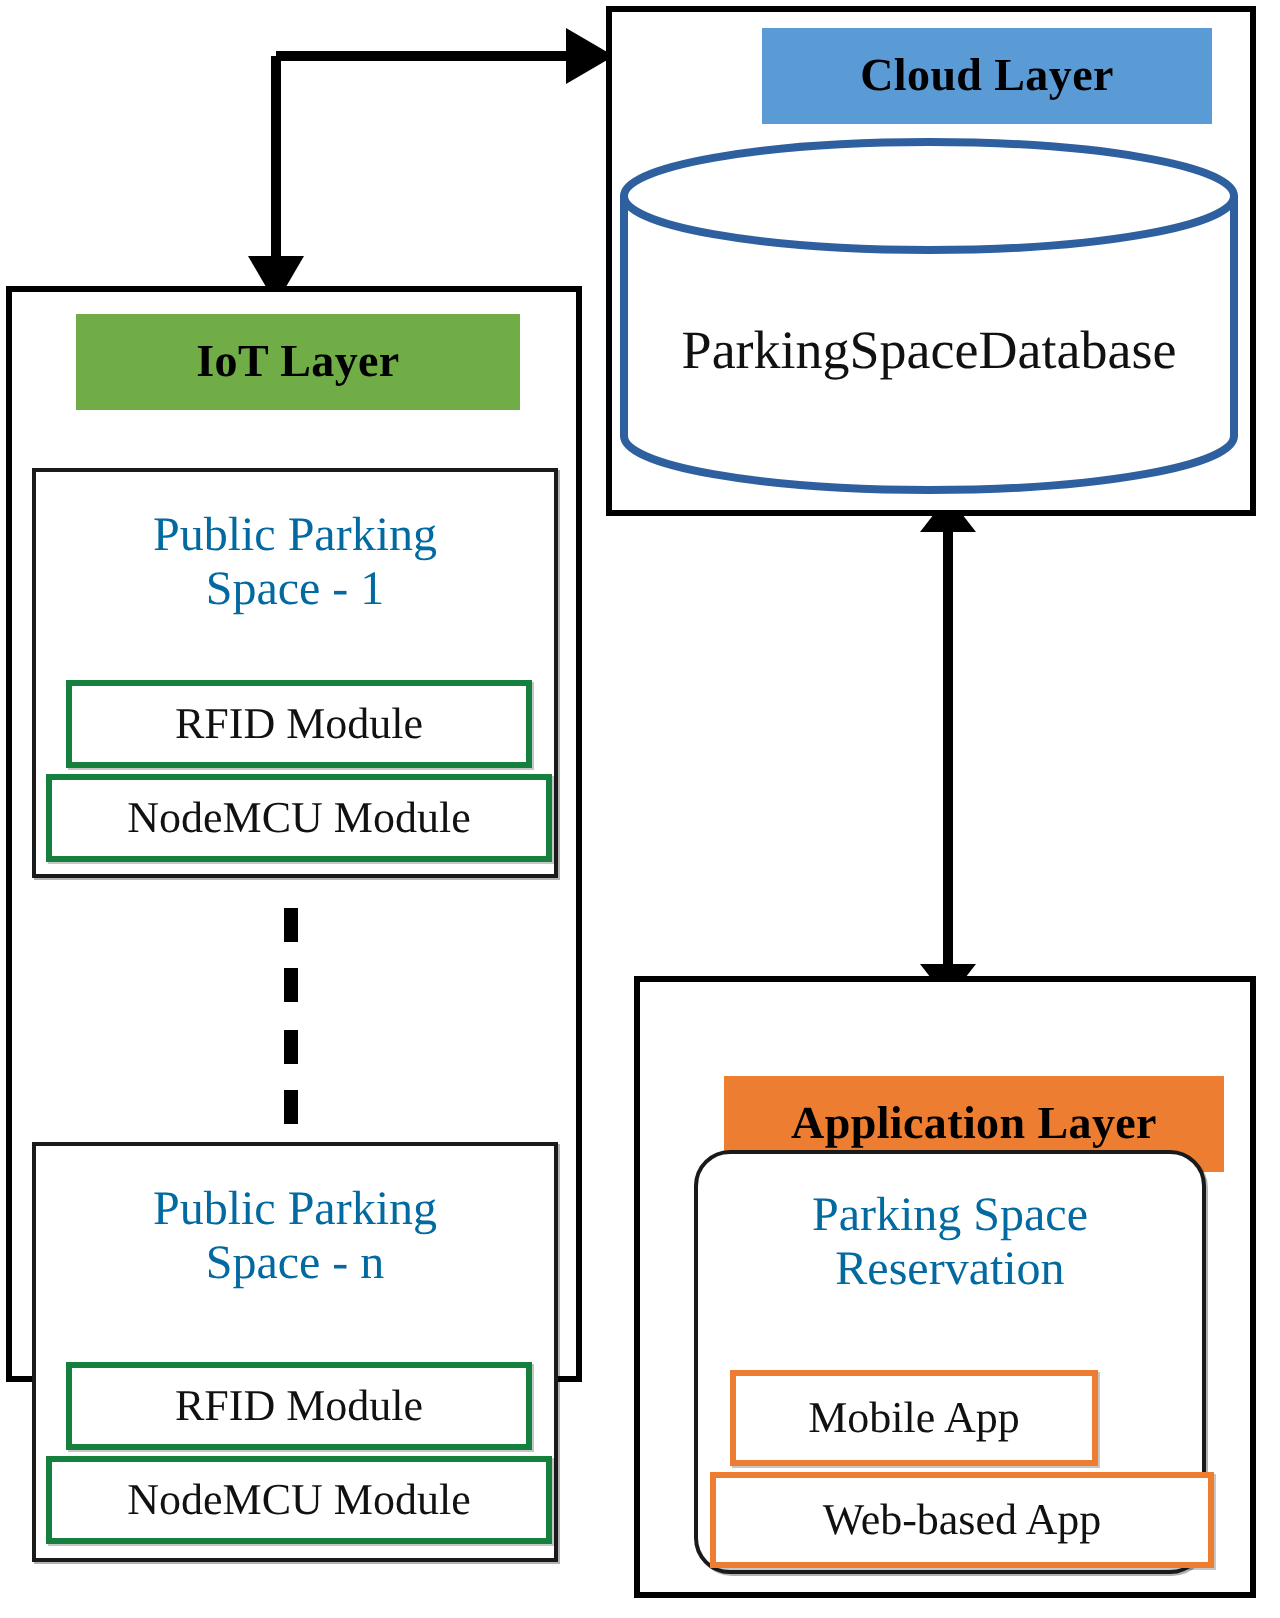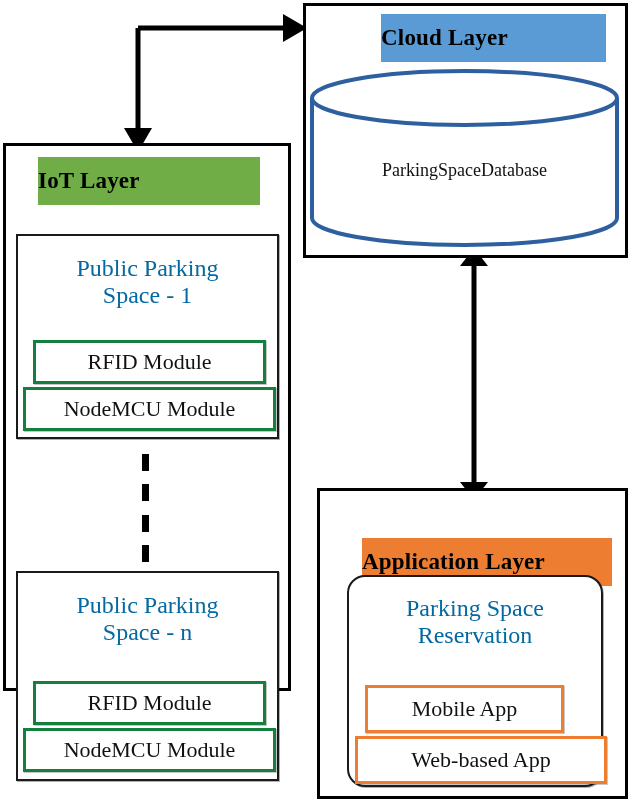--- a/index.html
+++ b/index.html
@@ -24,20 +24,21 @@
     background: #ffffff;
     border: 3px solid #000000;
     box-sizing: border-box;
   }
 
   
   .layer-header {
     position: absolute;
     display: flex;
     align-items: center;
+    justify-content: center;
     font-weight: bold;
     color: #000000;
     letter-spacing: 0.2px;
     box-sizing: border-box;
     text-align: center;
   }
 
   
   .group-box {
     position: absolute;
@@ -166,34 +167,34 @@
       <span>Cloud Layer</span>
     </div>
 
     <div class="cylinder" style="left:2px;top:62px;width:313px;height:180px;">
       <svg width="313" height="180" viewBox="0 0 313 180">
         <path d="M 4,30 L 4,150" stroke="#2E5F9E" stroke-width="4" fill="none"></path>
         <path d="M 309,30 L 309,150" stroke="#2E5F9E" stroke-width="4" fill="none"></path>
         <ellipse cx="156.5" cy="30" rx="152.5" ry="27" fill="#ffffff" stroke="#2E5F9E" stroke-width="4"></ellipse>
         <path d="M 4,150 A 152.5,27 0 0 0 309,150" fill="none" stroke="#2E5F9E" stroke-width="4"></path>
       </svg>
-      <div class="cylinder-label" style="top:92px;font-size:18px;">ParkingSpaceDatabase</div>
+      <div class="cylinder-label" style="top:92px;font-size:27px;">ParkingSpaceDatabase</div>
     </div>
   </div>
 
   <div class="layer-panel" style="left:317px;top:488px;width:311px;height:311px;">
 
     <div class="layer-header" style="left:42px;top:16px;width:250px;height:48px;background:#ED7D31;font-size:23px;margin-top:31px;">
       <span>Application Layer</span>
     </div>
 
     <div class="group-box" style="left:27px;top:84px;width:256px;height:212px;border-radius:18px;">
       <div class="group-title" style="top:18px;font-size:24px;">Parking Space
 Reservation</div>
-      <div class="module-box module-orange" style="left:16px;top:108px;width:199px;height:48px;font-size:22px;">
+      <div class="module-box module-orange" style="left:16px;top:108px;width:184px;height:48px;font-size:22px;">
         <span>Mobile App</span>
       </div>
       <div class="module-box module-orange" style="left:6px;top:159px;width:252px;height:48px;font-size:22px;">
         <span>Web-based App</span>
       </div>
     </div>
   </div>
 
 </div>
 

